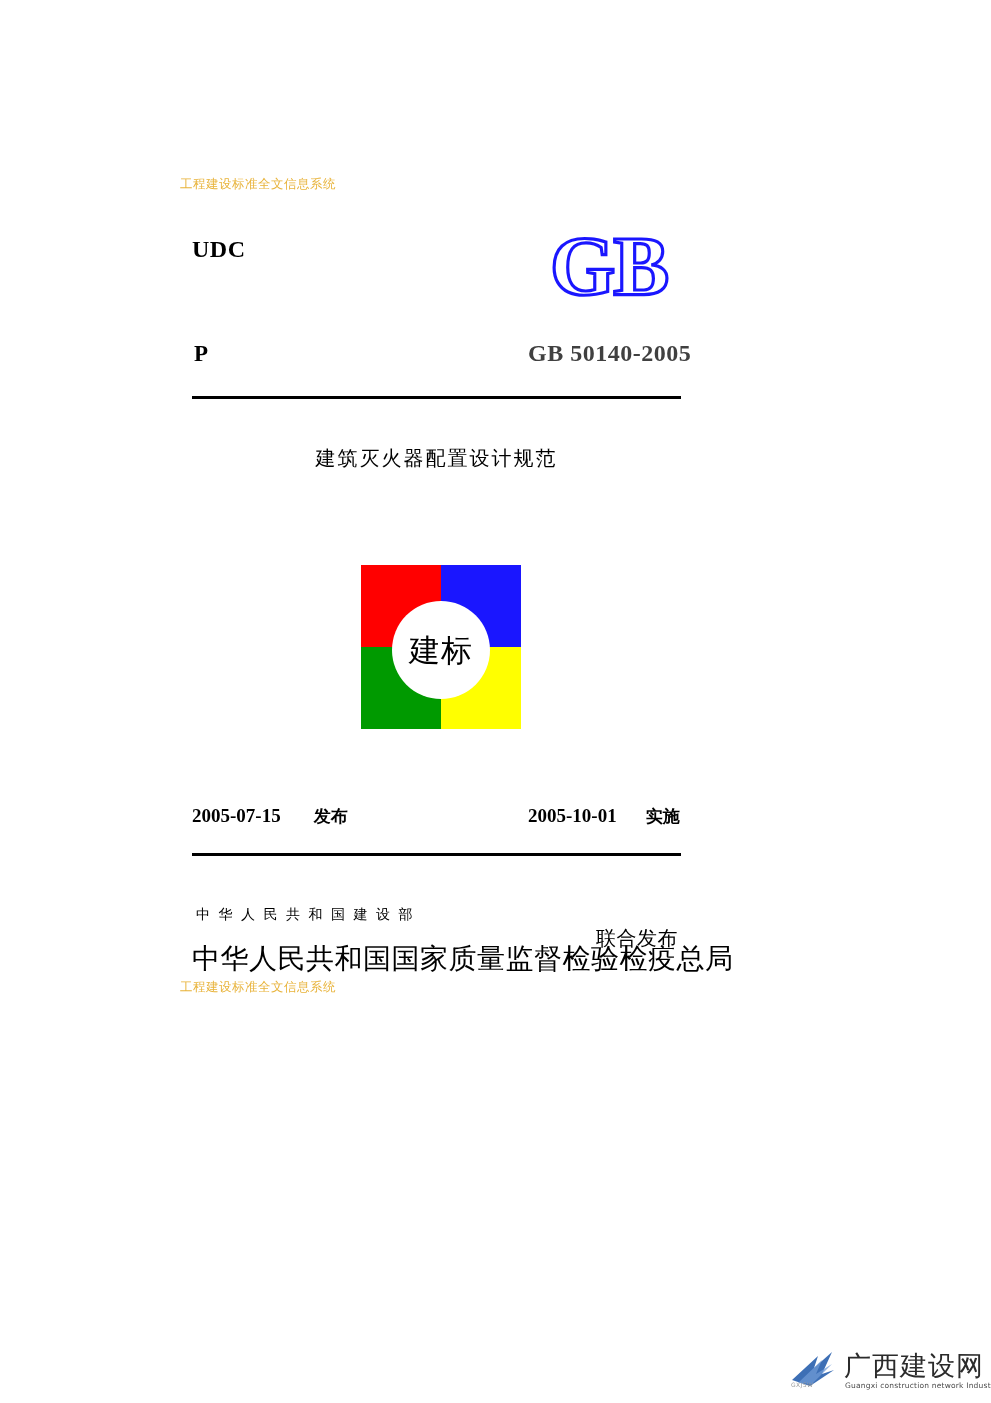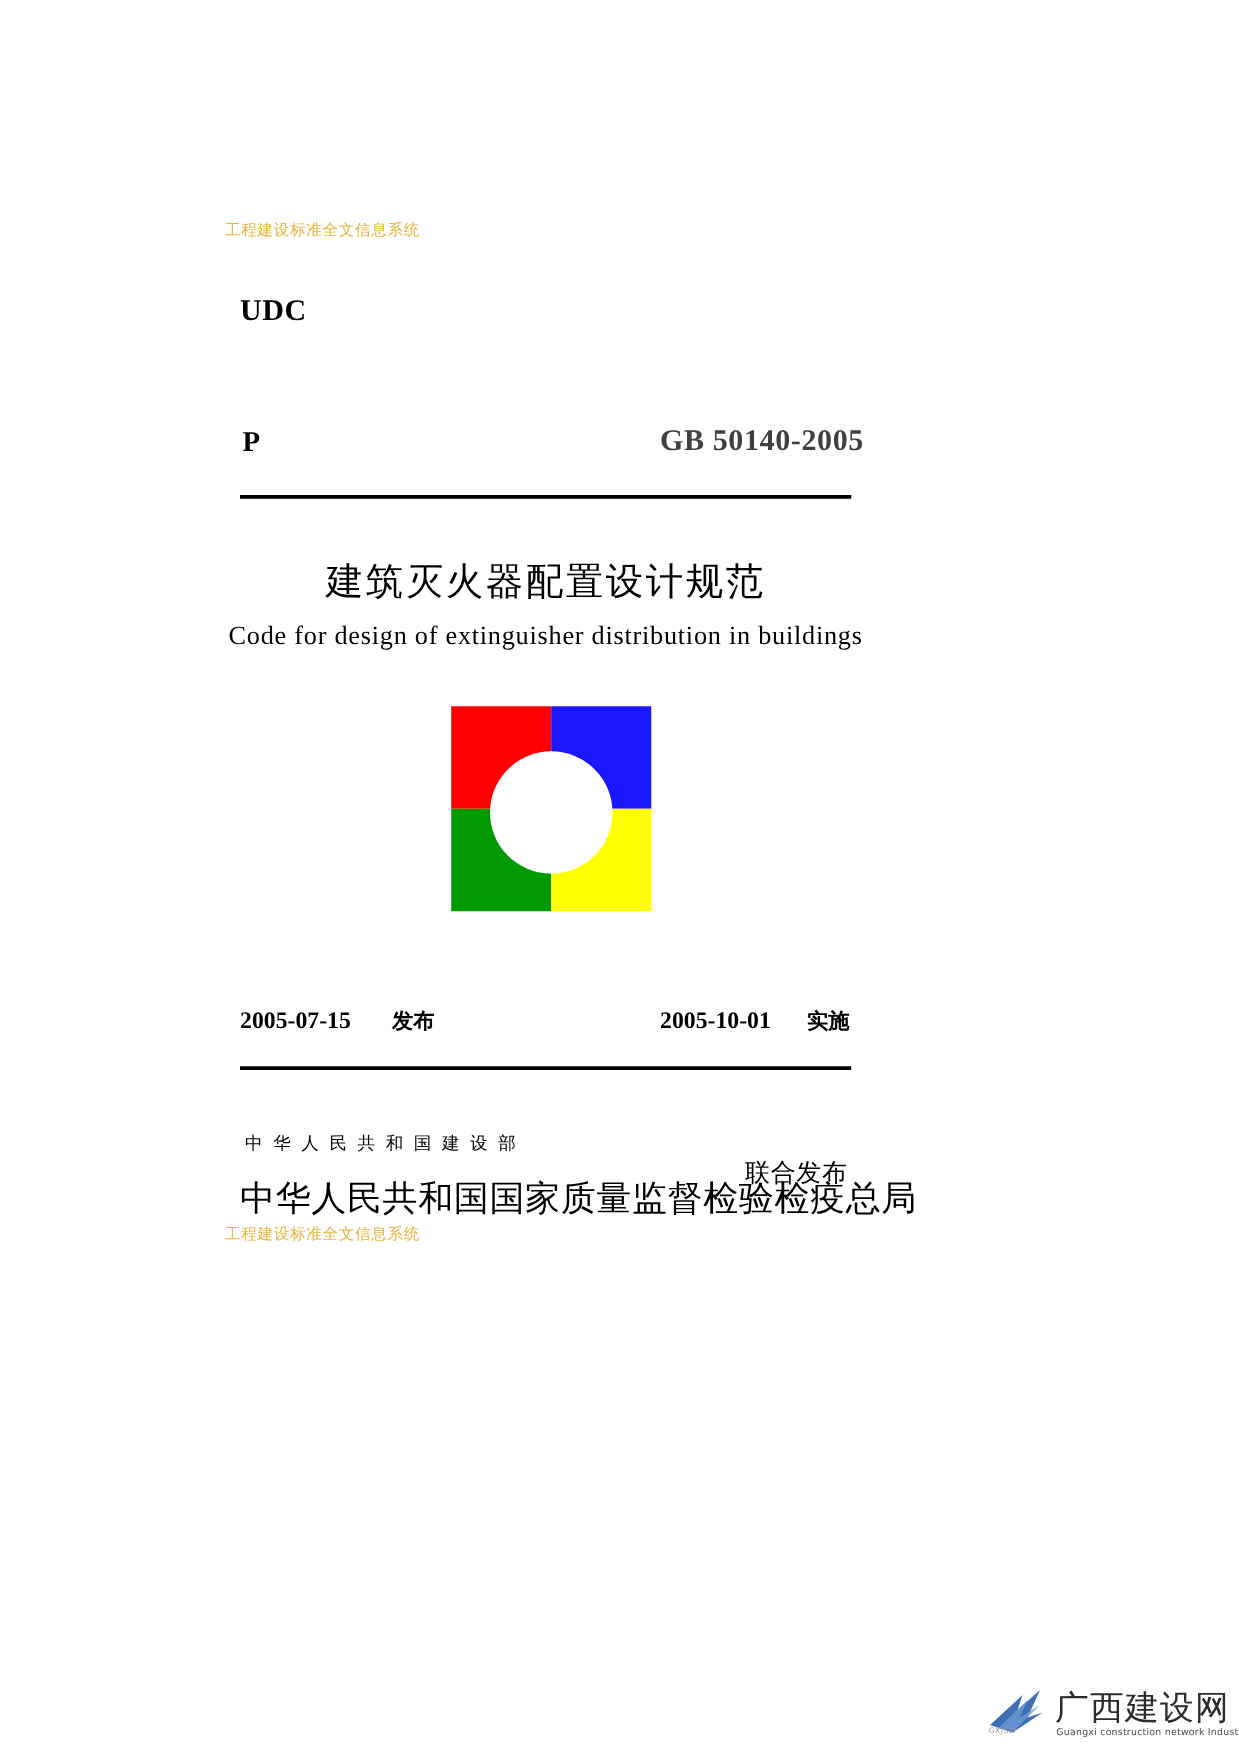--- a/index.html
+++ b/index.html
@@ -113,21 +113,21 @@
   }
 
   
   .title-cn {
     position: absolute;
     left: 0;
     top: 445px;
     width: 873px;
     text-align: center;
     font-family: "DejaVu Sans", sans-serif;
-    font-size: 30px;
+    font-size: 20px;
     letter-spacing: 2px;
     color: #000;
   }
   
   .title-en {
     position: absolute;
     left: 0;
     top: 496px;
     width: 873px;
     text-align: center;
@@ -292,36 +292,41 @@
 </head>
 <body>
 
 <div class="page">
 
   <div class="watermark-top">工程建设标准全文信息系统</div>
 
   <div class="udc">UDC</div>
 
 
+  <div class="gb-logo">
+    <svg width="140" height="82" viewBox="0 0 140 82" xmlns="http://www.w3.org/2000/svg">
+      <text x="2" y="68" font-family="Liberation Serif, serif" font-size="84" font-weight="bold" fill="none" stroke="#1a16ff" stroke-width="3.2" letter-spacing="-2">GB</text>
+    </svg>
+  </div>
 
   <div class="p-letter">P</div>
 
   <div class="std-number">GB 50140-2005</div>
 
   <div class="rule-top"></div>
 
   <div class="title-cn">建筑灭火器配置设计规范</div>
-  <div class="title-en">Code for design of extinguisher distribution in buildings</div>
 
   <div class="emblem">
     <div class="q q-tl"></div>
     <div class="q q-tr"></div>
     <div class="q q-bl"></div>
     <div class="q q-br"></div>
     <div class="circle"></div>
+    <div class="circle-text">建标</div>
   </div>
 
   <div class="date-issue">
     <span>2005-07-15</span><span class="label">发布</span>
   </div>
 
   <div class="date-effect">
     <span>2005-10-01</span><span class="label">实施</span>
   </div>
 

